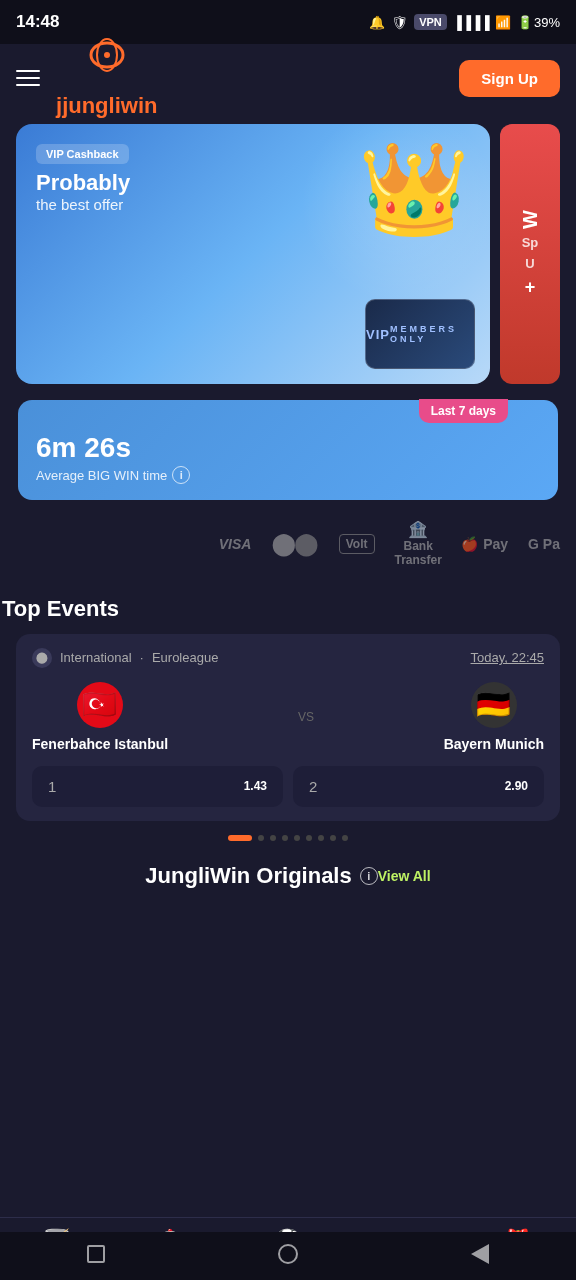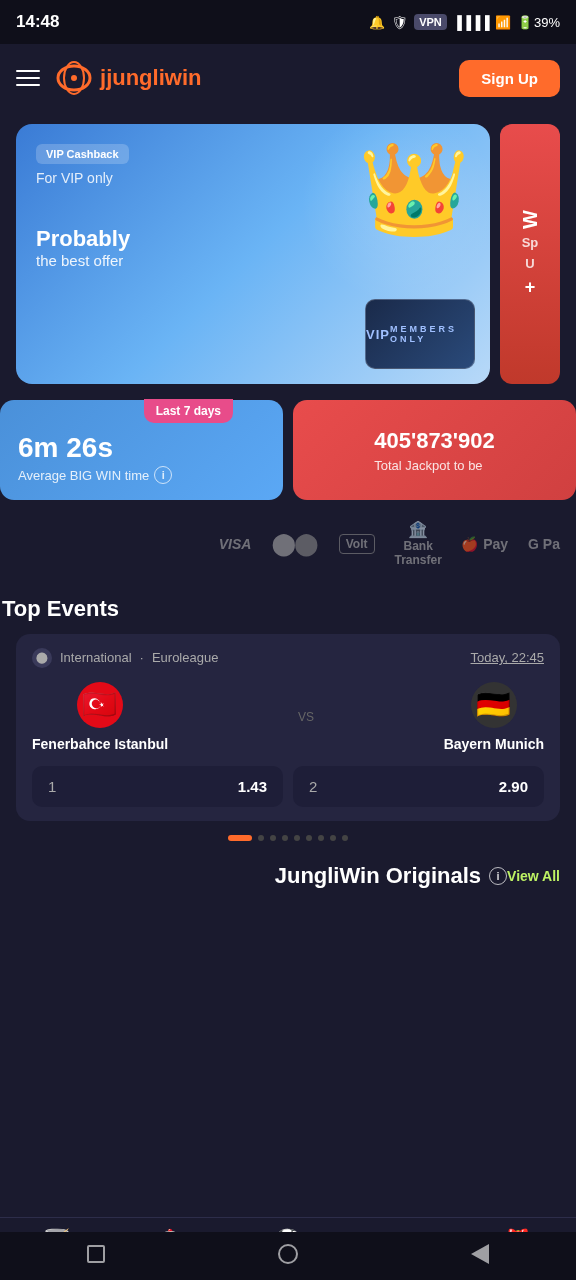--- a/index.html
+++ b/index.html
@@ -65,21 +65,22 @@
     .hamburger span {
       display: block;
       width: 24px;
       height: 2px;
       background: #fff;
       border-radius: 2px;
     }
     .logo {
       display: flex;
       align-items: center;
-      gap: 8px;
+      gap: 20px;
+      flex-direction: column;
     }
     .logo-icon {
       width: 36px;
       height: 36px;
     }
     .logo-text {
       font-size: 22px;
       font-weight: 700;
       color: #fff;
     }
@@ -201,23 +202,24 @@
       font-size: 20px;
       font-weight: 800;
       color: #fff;
       writing-mode: vertical-rl;
       text-orientation: mixed;
       transform: rotate(180deg);
     }
 
     
     .stats-row {
-      padding: 8px 0;
+      padding: 8px 18px;
       display: flex;
       gap: 10px;
+      flex-direction: column;
     }
     .stat-card-left {
       flex: 1;
       background: linear-gradient(135deg, #4a90d9 0%, #5ba8f5 100%);
       border-radius: 14px;
       padding: 16px 18px;
       position: relative;
     }
     .last-days-badge {
       position: absolute;
@@ -377,21 +379,21 @@
       display: flex;
       justify-content: space-between;
       align-items: center;
       cursor: pointer;
     }
     .odd-label {
       font-size: 15px;
       color: #aaa;
     }
     .odd-value {
-      font-size: 15px;
+      font-size: 12px;
       font-weight: 700;
       color: #fff;
     }
 
     
     .carousel-dots {
       display: flex;
       justify-content: center;
       gap: 6px;
       padding: 14px;
@@ -406,21 +408,21 @@
       background: #ff6b2b;
     }
     .dot.small {
       width: 6px;
     }
 
     
     .originals-header {
       display: flex;
       align-items: center;
-      justify-content: flex-end;
+      justify-content: center;
       padding: 8px 16px 12px;
     }
     .originals-title {
       display: flex;
       align-items: center;
       gap: 8px;
       font-size: 22px;
       font-weight: 800;
       color: #fff;
     }
@@ -564,21 +566,20 @@
     <button class="btn-signup">Sign Up</button>
   </div>
 </div>
 
 <div class="hero-section">
   <div class="hero-banner-main">
     <div class="crown-decoration">👑</div>
     <div class="vip-badge">
       <span>VIP Cashback</span>
     </div>
-    <div class="hero-subtitle">For VIP only</div>
     <div class="hero-bottom-text">
       <span class="big-text">Probably</span>
       <span class="small-text">the best offer</span>
     </div>
     <div class="vip-card-decoration">VIP<br><span style="font-size:9px;letter-spacing:3px">MEMBERS ONLY</span></div>
   </div>
   <div class="hero-banner-side">
     <div class="side-banner-letter">W</div>
     <div style="font-size:13px;color:rgba(255,255,255,0.8);font-weight:600">Sp</div>
     <div style="font-size:13px;color:rgba(255,255,255,0.8);font-weight:700">U</div>
@@ -586,26 +587,20 @@
   </div>
 </div>
 
 <div class="stats-row">
   <div class="stat-card-left">
     <div class="last-days-badge">Last 7 days</div>
     <div class="stat-big-number">6m 26s</div>
     <div class="stat-description">
       <span>Average BIG WIN time</span>
       <span class="info-circle">i</span>
-    </div>
-  </div>
-  <div class="stat-card-right">
-    <div>
-      <div class="jackpot-number">405'873'902</div>
-      <div class="jackpot-label">Total Jackpot to be</div>
     </div>
   </div>
 </div>
 
 <div class="payment-section">
   <div class="payment-icon">
     <span style="font-size:14px;font-weight:700;color:#aaa;font-style:italic">VISA</span>
   </div>
   <div class="payment-icon">
     <span style="font-size:22px;color:#aaa">⬤</span>

